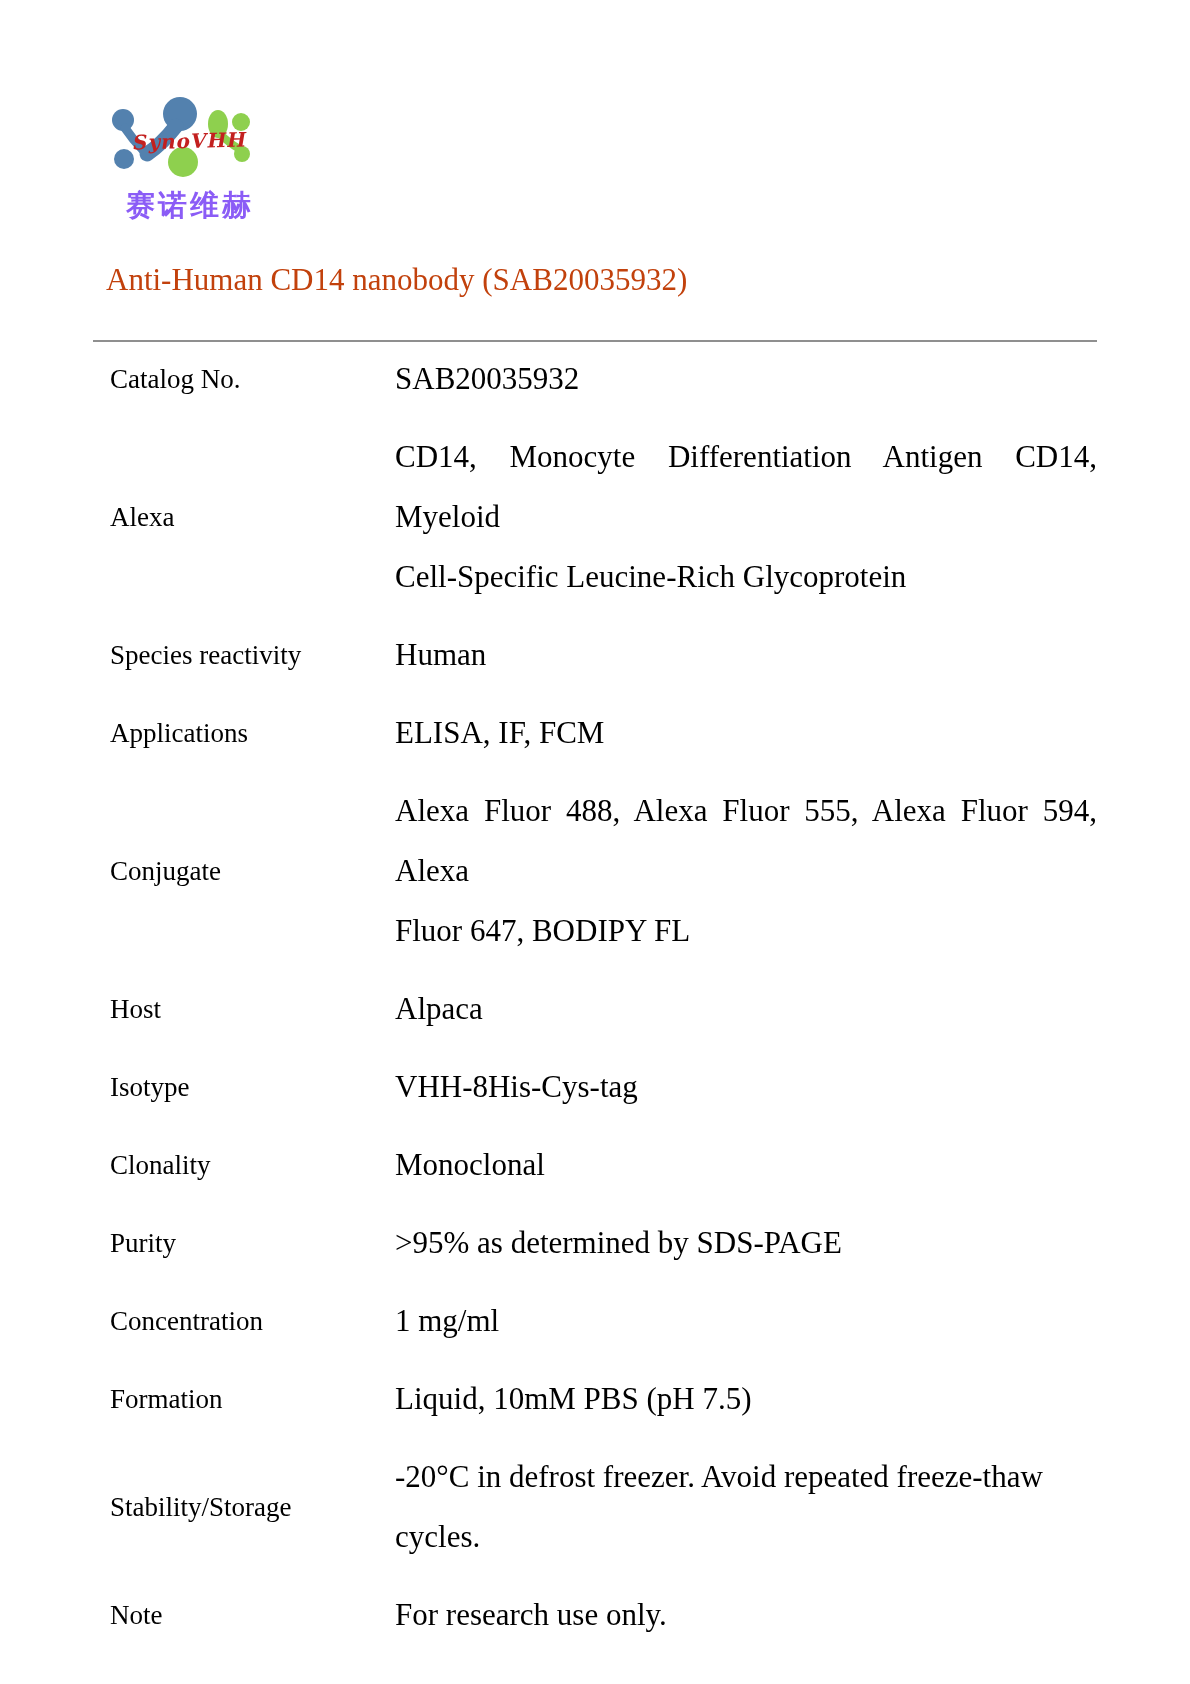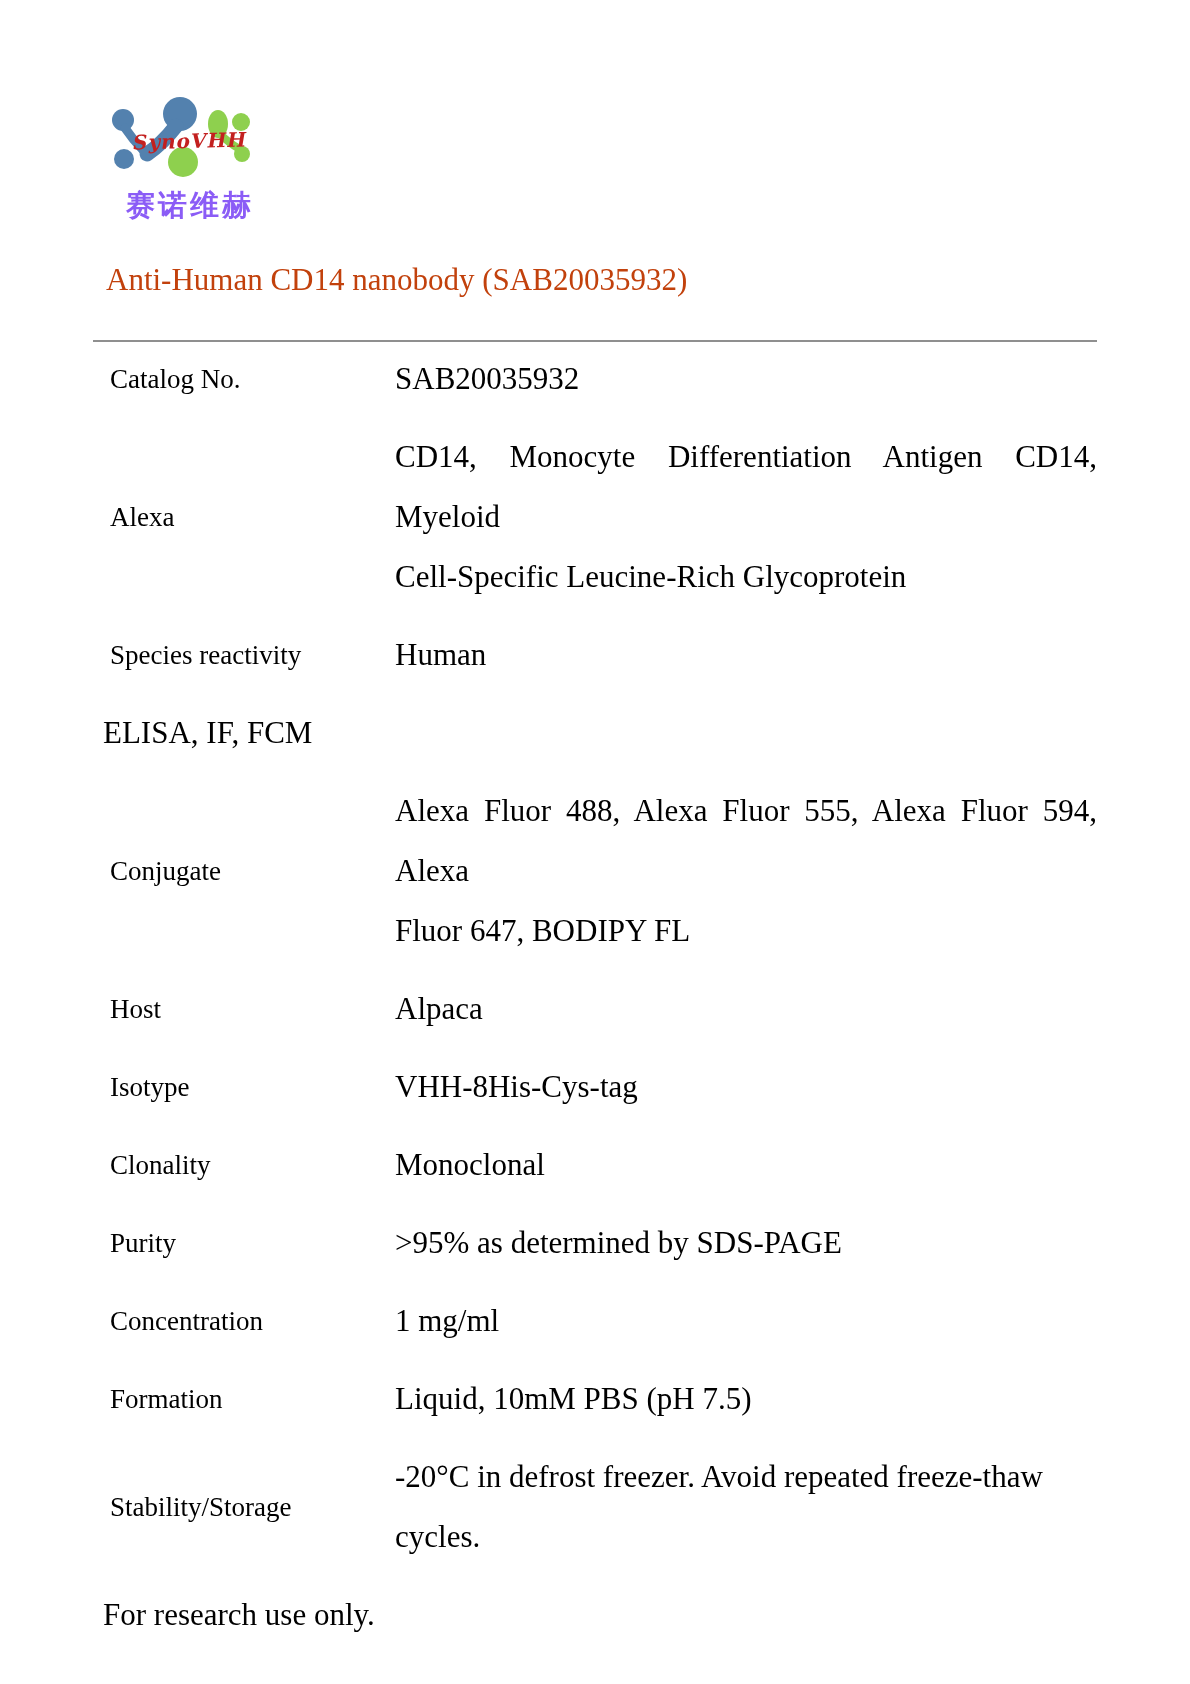--- a/index.html
+++ b/index.html
@@ -94,20 +94,21 @@
     </div>
 
     <div class="row">
       <div class="label">Species reactivity</div>
       <div class="value">
           <div class="line">Human</div>
         </div>
     </div>
 
     <div class="row">
+      <div class="label">Applications</div>
       <div class="value">
           <div class="line">ELISA, IF, FCM</div>
         </div>
     </div>
 
     <div class="row">
       <div class="label">Conjugate</div>
       <div class="value">
           <div class="line justify">Alexa Fluor 488, Alexa Fluor 555, Alexa Fluor 594, Alexa</div>
           <div class="line">Fluor 647, BODIPY FL</div>
@@ -157,19 +158,20 @@
     </div>
 
     <div class="row">
       <div class="label">Stability/Storage</div>
       <div class="value">
           <div class="line">-20°C in defrost freezer. Avoid repeated freeze-thaw cycles.</div>
         </div>
     </div>
 
     <div class="row">
+      <div class="label">Note</div>
       <div class="value">
           <div class="line">For research use only.</div>
         </div>
     </div>
   </div>
 
 </div>
 
 </body></html>

